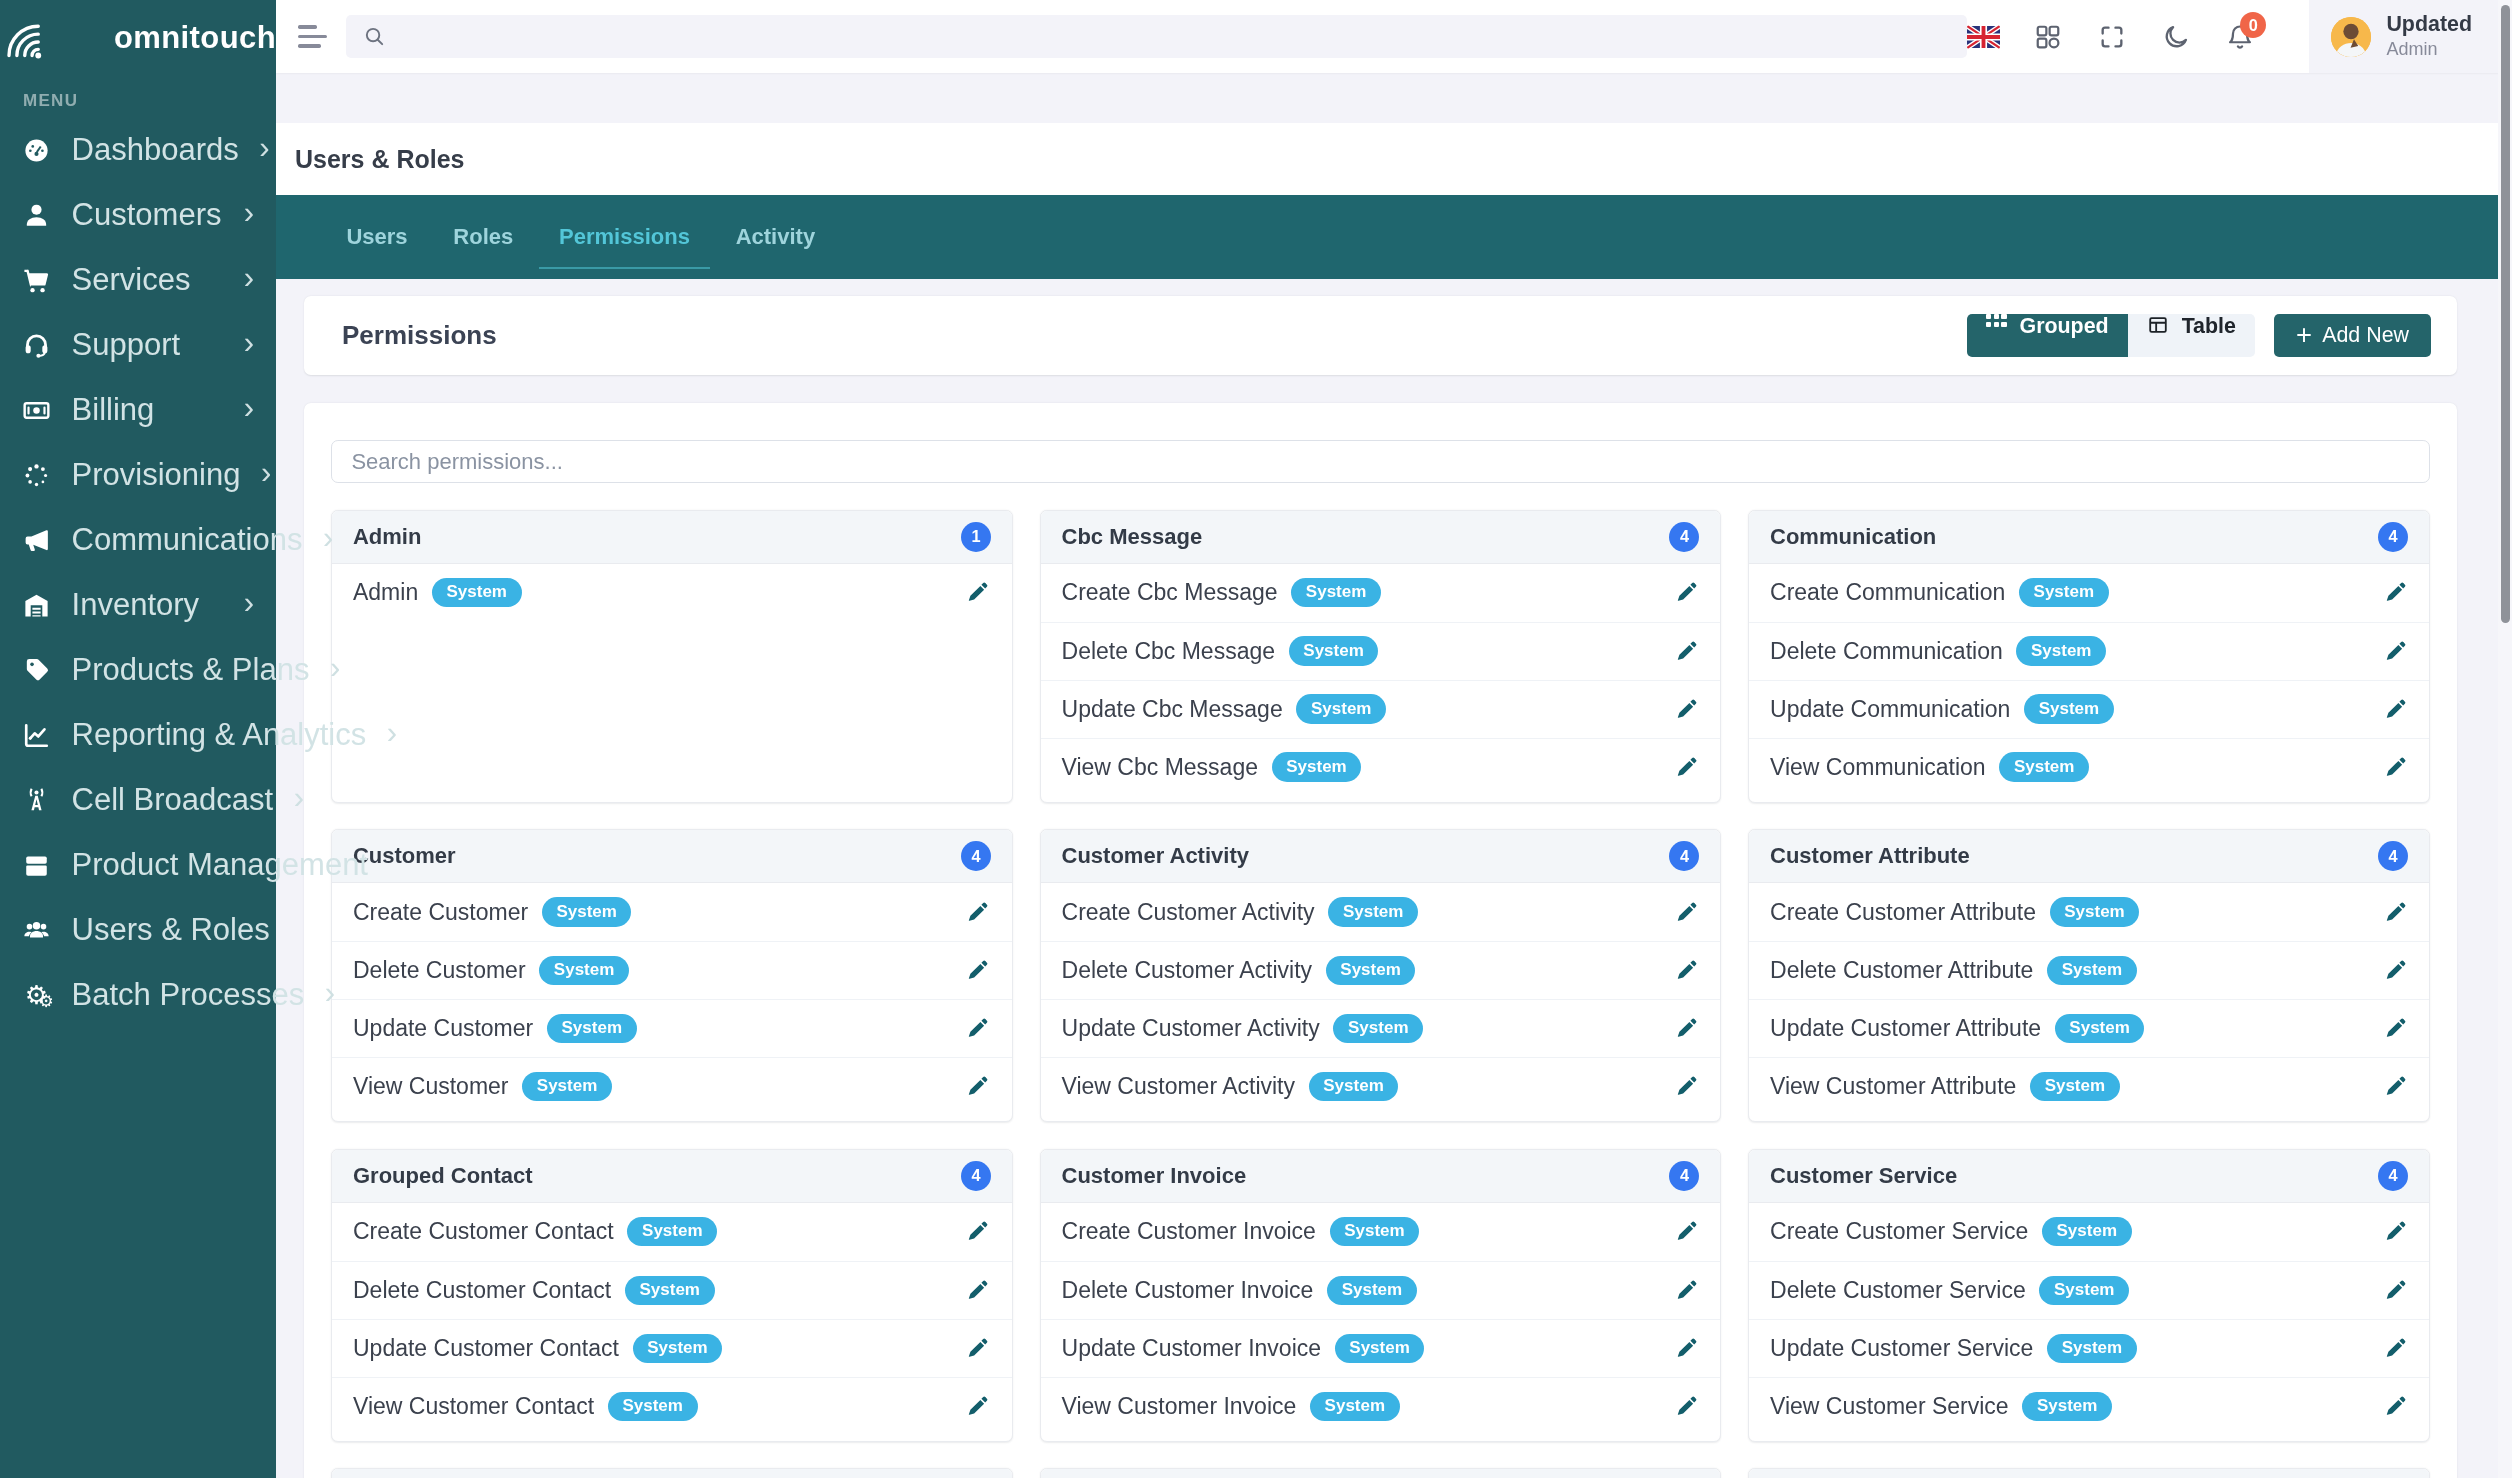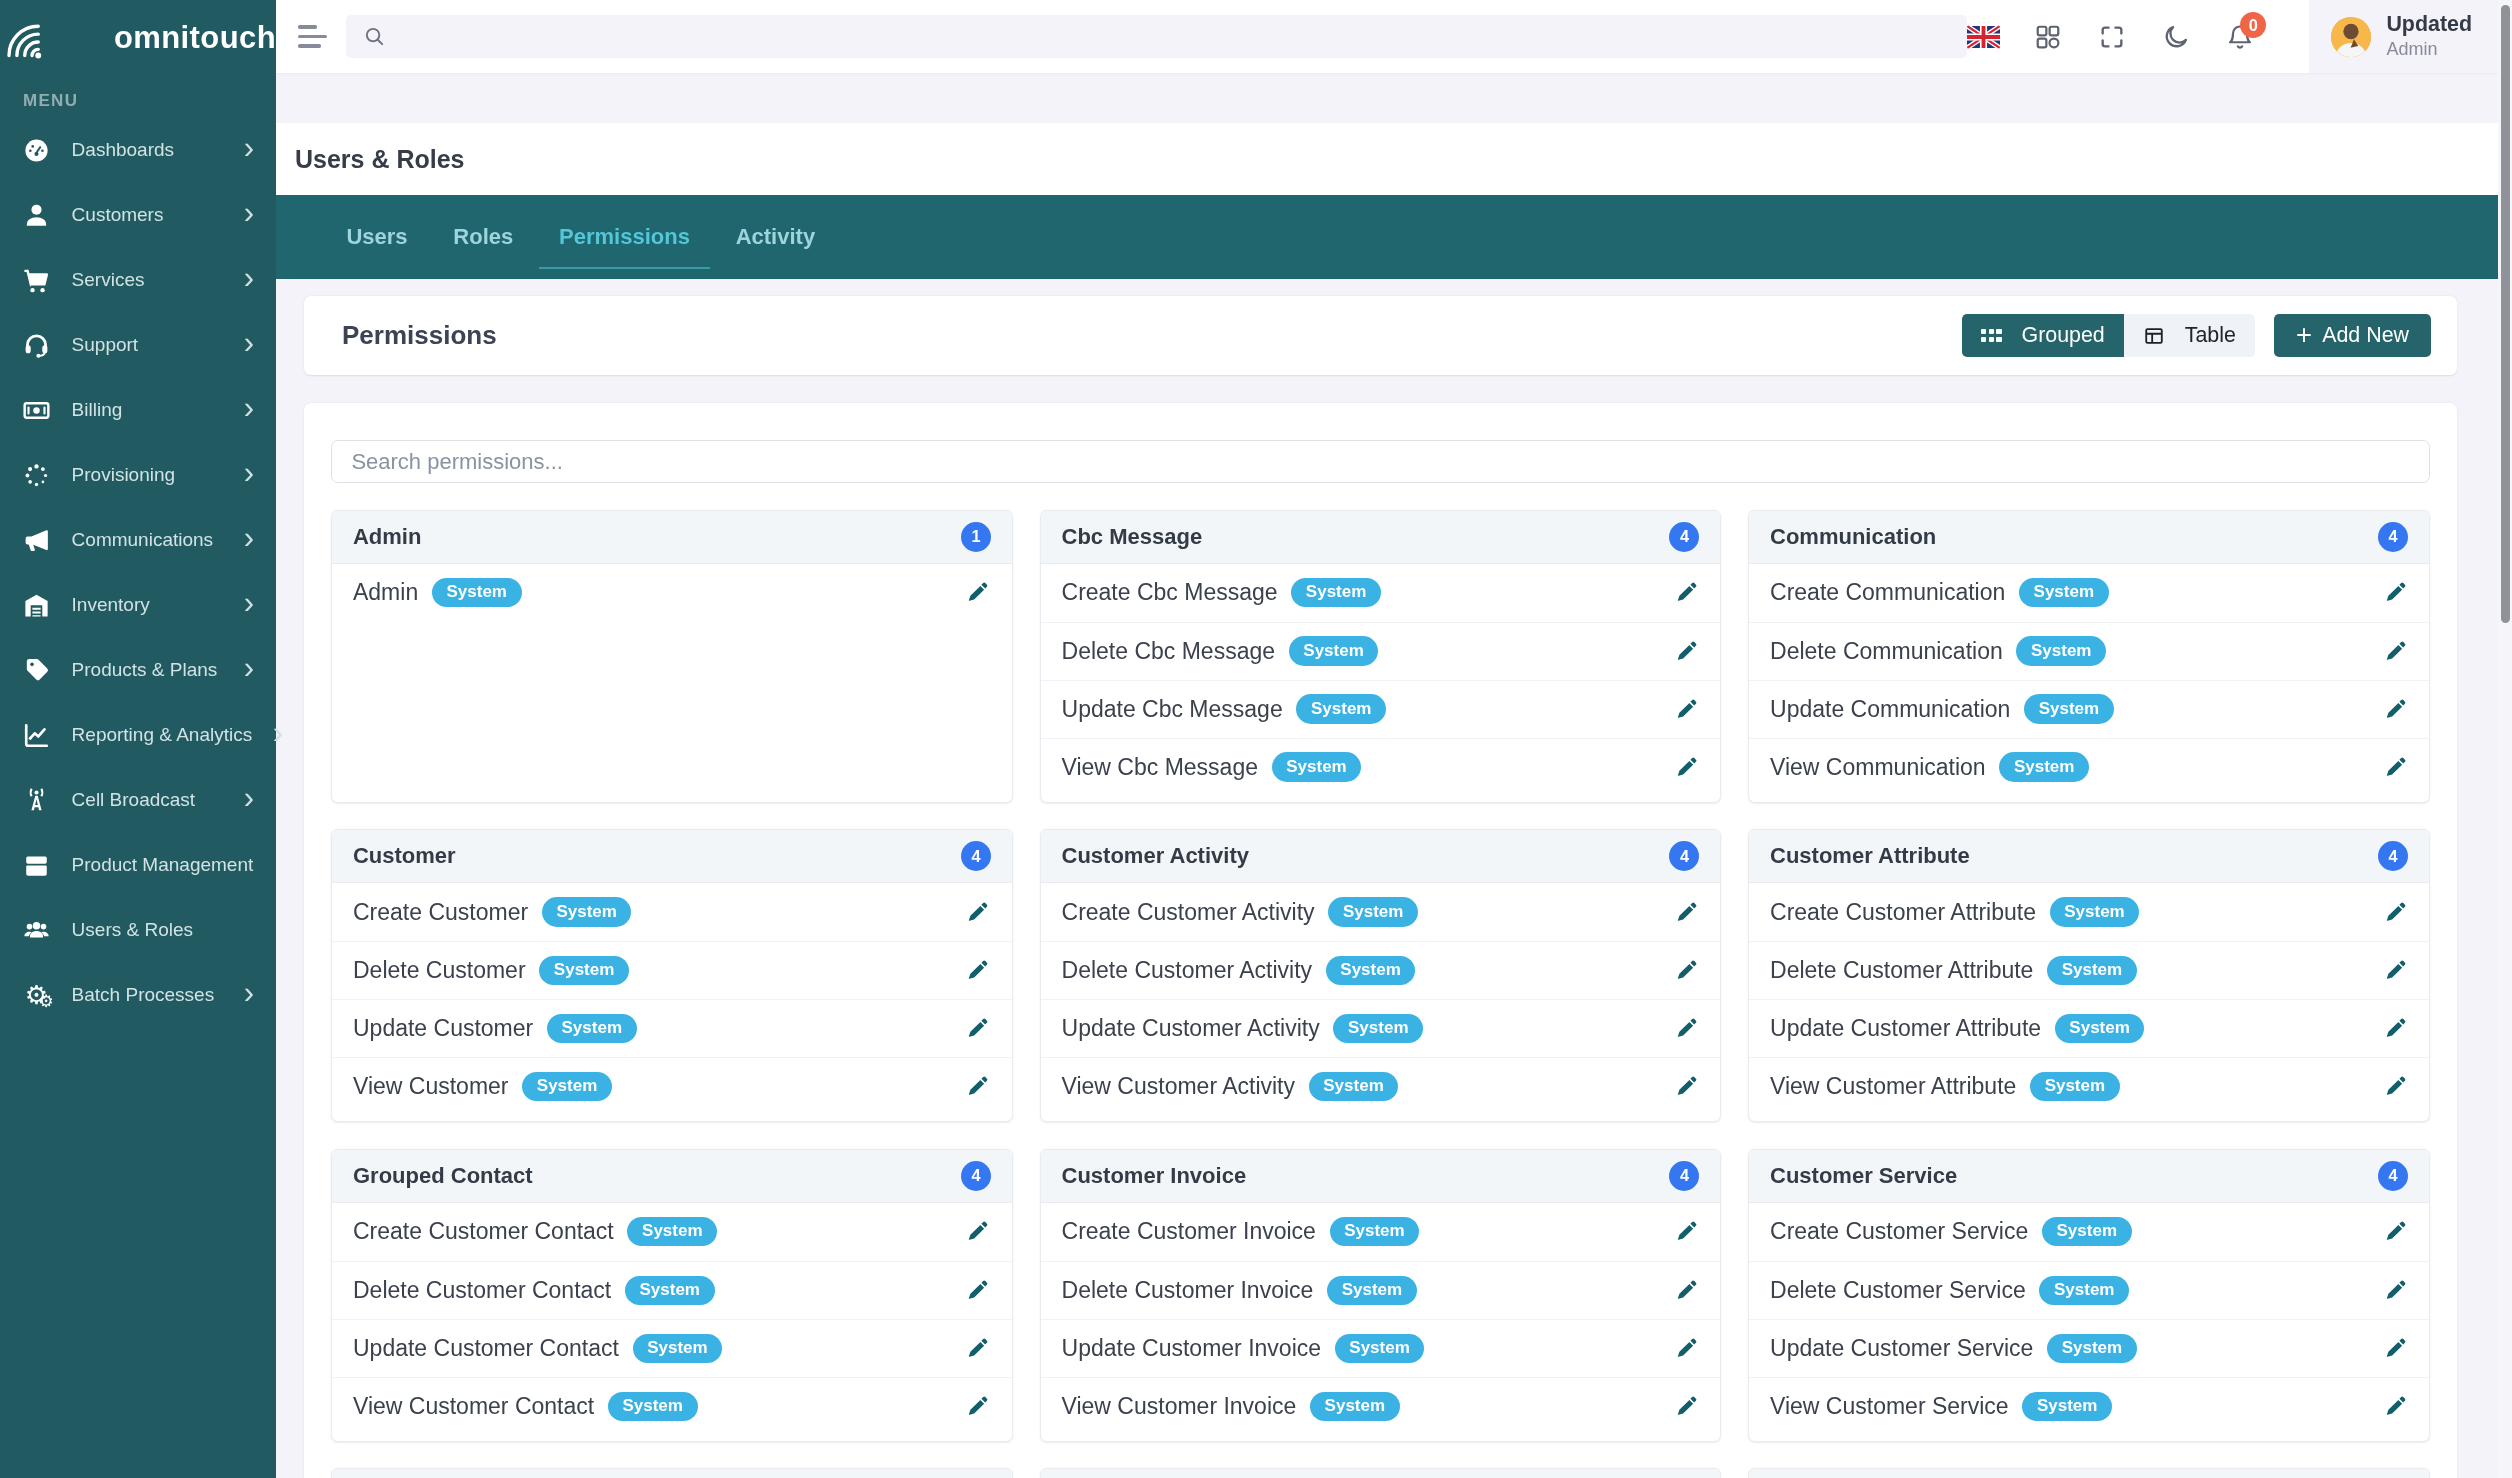--- a/index.html
+++ b/index.html
@@ -24,21 +24,21 @@
   
   .sidebar{position:absolute;left:0;top:0;width:276px;height:100%;background:var(--sidebar-teal);z-index:5}
   .logo{display:flex;align-items:center;justify-content:space-between;gap:5.1px;padding-top:15.4px;height:60px}
   .logo svg{width:45px;height:45px}
   .logo-text{color:#fff;font-size:31px;font-weight:700;letter-spacing:0.4px}
   .menu-label{margin:31px 0 6.9px 23px;color:rgba(255,255,255,.5);font-size:17px;font-weight:700;letter-spacing:1.3px}
   .nav{display:flex;flex-direction:column}
   .nav-item{height:65px;display:flex;align-items:center;gap:20.6px;padding:0 22px;cursor:pointer}
   .nav-icon{width:29px;height:29px;flex:0 0 29px;display:flex;align-items:center;justify-content:center}
   .nav-icon svg{width:29px;height:29px}
-  .nav-label{flex:1;color:#d2e3e5;font-size:19px;font-weight:400;white-space:nowrap}
+  .nav-label{flex:1;color:#d2e3e5;font-size:31px;font-weight:400;white-space:nowrap}
   .nav-chevron{color:#cfe0e2;font-size:31px;line-height:1;transform:translateY(-2.6px)}
   .gearchars{color:#fff;font-size:26px;line-height:1;position:relative}
   .gearchars small{font-size:17px;position:absolute;left:13.7px;top:10.3px}
   
   .main{position:absolute;left:276px;top:0;right:0;height:100%}
   .topbar{height:73px;background:#fff;display:flex;align-items:center;padding-left:22px;position:relative;z-index:4;box-shadow:0 0.9px 1.7px rgba(0,0,0,.04)}
   .hamburger{display:flex;flex-direction:column;gap:6px;cursor:pointer;margin-right:19px}
   .hamburger span{display:block;height:3.4px;border-radius:1.7px;background:#878a99}
   .hamburger .b1{width:19px}.hamburger .b2{width:29px}.hamburger .b3{width:23px}
   .top-search{width:1691px;height:43px;background:var(--body-bg);border-radius:5.1px;display:flex;align-items:center;gap:12px;padding:0 17px}
@@ -63,21 +63,21 @@
   .tabs{display:flex;gap:39px}
   .tab{position:relative;font-size:22px;font-weight:700;color:#9ed4dc;cursor:pointer;padding:0 3.4px}
   .tab.active{color:#53c6d8}
   .tab.active::after{content:"";position:absolute;left:-17px;right:-17px;bottom:-19px;height:1.7px;background:rgba(80,196,214,.55)}
   
   .content{position:absolute;top:279px;left:0;right:0;bottom:0;background:var(--body-bg);padding:17px 55px 0 28px;overflow:hidden}
   .panel-header{height:79px;background:#fff;border-radius:6.9px;display:flex;align-items:center;padding:0 26px 0 38px;box-shadow:0 0.9px 1.7px rgba(56,65,74,.12)}
   .panel-title{font-size:26px;font-weight:600;color:#3b4354}
   .panel-actions{margin-left:auto;display:flex;align-items:center;gap:19px}
   .seg{display:flex;border-radius:5.1px;overflow:hidden}
-  .seg-btn{height:43px;display:flex;align-items:center;gap:20px;padding:0 19px;font-size:21.4px;font-weight:400;cursor:pointer;border:none;font-family:inherit}
+  .seg-btn{height:43px;display:flex;align-items:flex-start;gap:13px;padding:0 19px;font-size:21.4px;font-weight:700;cursor:pointer;border:none;font-family:inherit}
   .seg-btn.grouped{background:var(--btn-teal);color:#fff}
   .seg-btn.table{background:#eff3f8;color:#20252c}
   .grip{display:grid;grid-template-columns:repeat(3,5.1px);grid-template-rows:repeat(2,5.1px);gap:2.6px}
   .grip i{background:#fff;border-radius:0.9px}
   .seg-btn.table svg{width:22px;height:22px}
   .add-new{height:43px;display:flex;align-items:center;gap:10.3px;padding:0 22px;font-size:21.4px;font-weight:500;color:#fff;background:var(--btn-teal);border:none;border-radius:5.1px;cursor:pointer;font-family:inherit}
   .add-new .plus{font-size:27.4px;font-weight:400;line-height:0;transform:translateY(-0.9px)}
   .panel-body{margin-top:28px;background:#fff;border-radius:6.9px 6.9px 0 0;padding:37px 27.4px 0;height:1200px;box-shadow:0 0.9px 1.7px rgba(56,65,74,.12)}
   .perm-search{width:100%;height:43px;border:0.9px solid #dde1e8;border-radius:6.9px;padding:0 19px;font-size:22px;color:#495057;outline:none;font-family:inherit;background:#fff}
   .perm-search::placeholder{color:#8a93a2}

